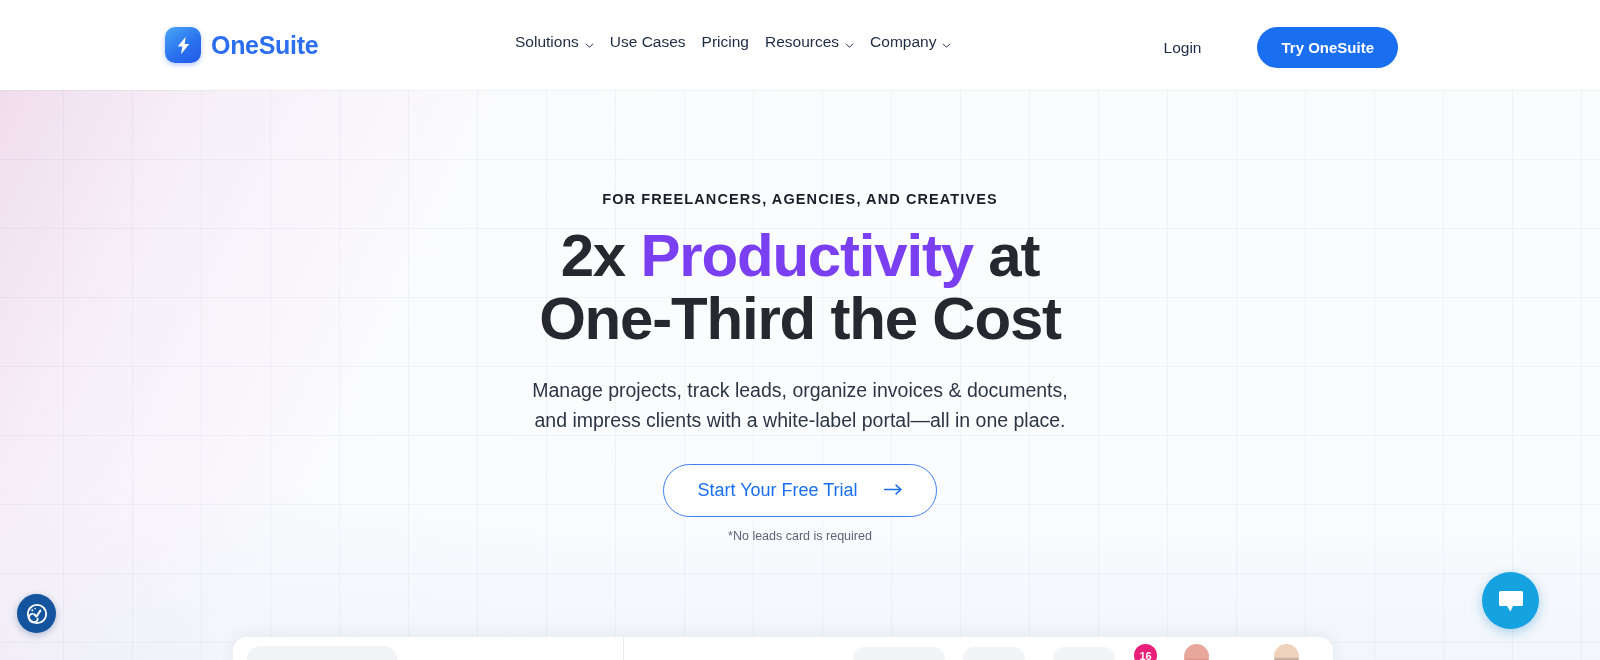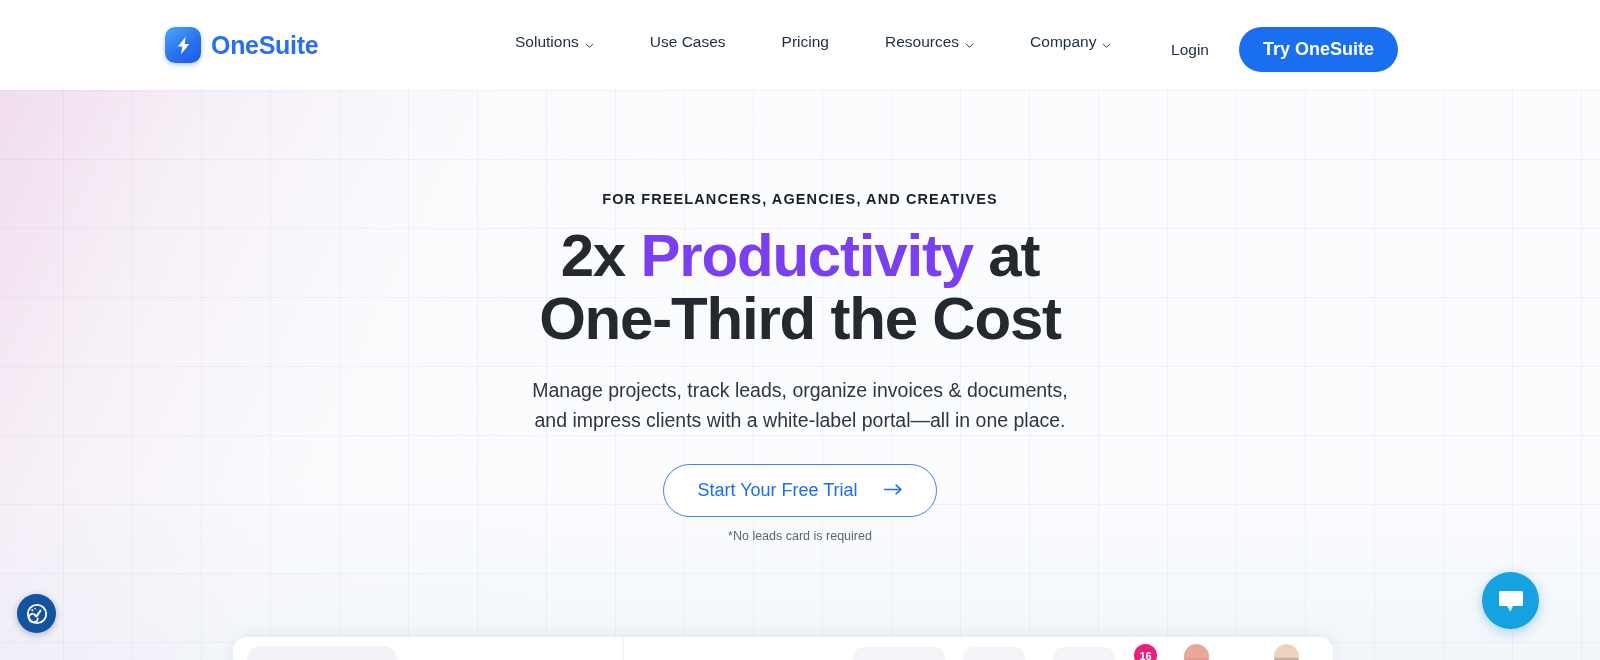--- a/index.html
+++ b/index.html
@@ -26,37 +26,38 @@
     background:linear-gradient(145deg,#4aa8f5 0%,#2a72ef 55%,#2258e6 100%);
     display:flex; align-items:center; justify-content:center;
     box-shadow:0 2px 5px rgba(40,100,230,.35);
   }
   .logo-text {
     font-size:25px; font-weight:bold; letter-spacing:-.3px;
     color:#2b6ef0;
   }
   .nav {
     position:absolute; left:515px; top:33px;
-    display:flex; align-items:center; gap:56px;
+    display:flex; align-items:center; gap:16px;
   }
   .nav-item {
     display:flex; align-items:center; gap:6px;
     font-size:15.5px; color:#1d2b45; white-space:nowrap;
     cursor:pointer;
   }
   .chev { display:block; width:9px; height:9px; position:relative; top:-2px; }
   .right-actions {
     position:absolute; right:202px; top:27px;
     display:flex; align-items:center; gap:30px;
   }
   .login-link { font-size:15.5px; color:#1d2b45; cursor:pointer; }
   .try-btn {
-    background:#1a6ef0; color:#fff; font-size:18px; font-weight:bold;
+    background:#1a6ef0; color:#fff; font-size:15px; font-weight:bold;
     padding:12px 24px; border-radius:26px; border:none; cursor:pointer;
     white-space:nowrap;
+    margin-left:26px;
   }
 
   
   .hero {
     position:absolute; top:90px; left:0; width:1600px; height:636px;
     background:
       linear-gradient(115deg, rgba(232,196,222,.55) 0%, rgba(236,214,236,.30) 12%, rgba(244,238,248,.10) 26%, rgba(255,255,255,0) 42%),
       linear-gradient(0deg, rgba(226,236,246,.50) 0%, rgba(255,255,255,0) 38%),
       #fbfcfe;
     overflow:hidden;

